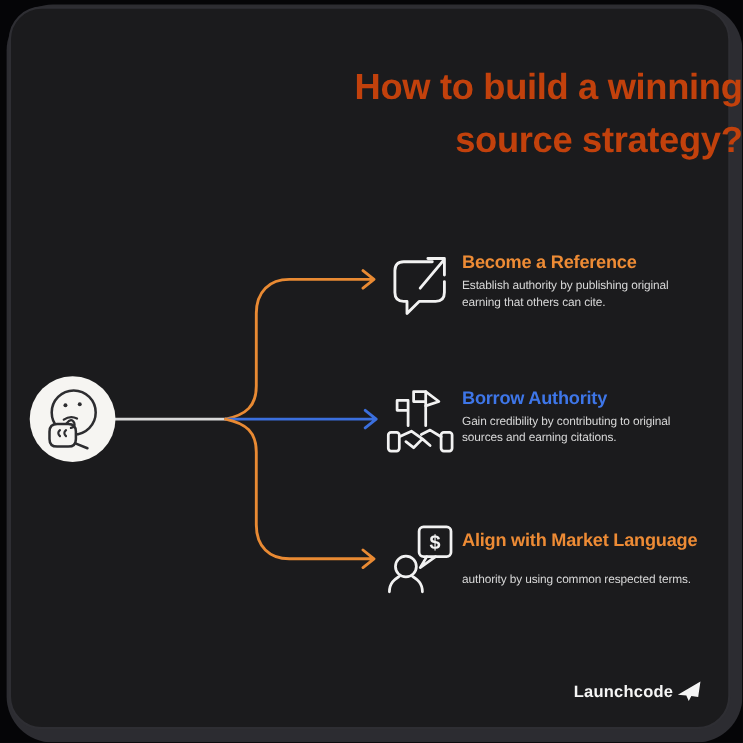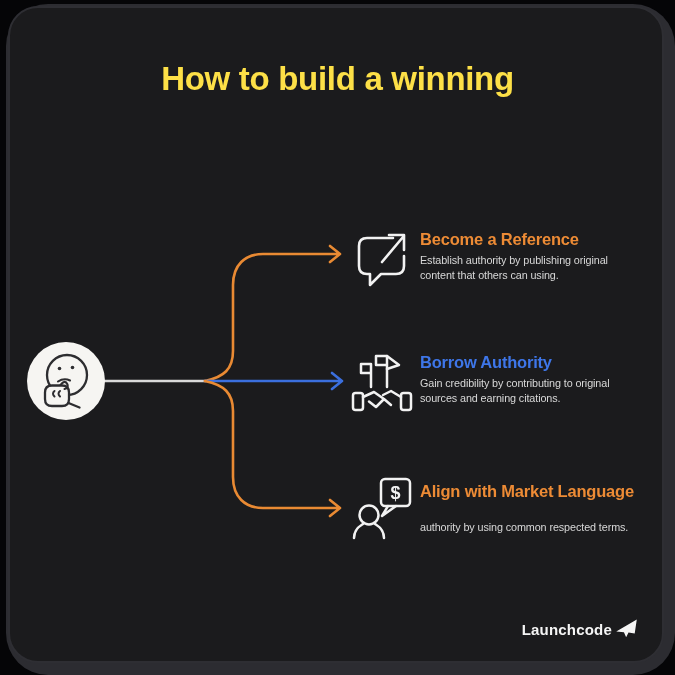--- a/index.html
+++ b/index.html
@@ -11,21 +11,21 @@
     position:absolute;left:6px;top:4px;right:0;bottom:0;
     background:#2C2C31;border-radius:42px;
   }
   .card{
     position:absolute;left:8px;top:6px;right:11px;bottom:12px;
     background:#1B1B1D;border:2px solid #2E2E33;border-radius:30px;
     box-sizing:border-box;
   }
   .page-title{
     position:absolute;left:0;top:55px;width:675px;margin:0;
-    text-align:center;color:#fde047;font-size:33px;font-weight:bold;
+    text-align:right;color:#c2410c;font-size:33px;font-weight:bold;
     line-height:48px;letter-spacing:-0.3px;
   }
   .page-title span{display:block;}
   .connectors{position:absolute;left:0;top:0;}
   .thinker{
     position:absolute;left:27px;top:342px;width:78px;height:78px;
     border-radius:50%;background:#F6F5F2;
   }
   .item{position:absolute;width:260px;}
   .item-icon{position:absolute;}
@@ -45,20 +45,21 @@
 </head>
 <body>
 
 <div class="canvas">
 
   <div class="layer-back"></div>
   <div class="card"></div>
 
   <h1 class="page-title">
     <span>How to build a winning</span>
+    <span>source strategy?</span>
   </h1>
 
   <svg class="connectors" width="675" height="675" viewBox="0 0 675 675" fill="none">
     <path d="M104 381 L205 381" stroke="#D9D9D9" stroke-width="2.6" stroke-linecap="round"></path>
     <path d="M205 381 C224 377 233 369 233 351 L233 285 C233 265 245 254 263 254 L338 254 M330 246 L340 254 L330 262" stroke="#E98A33" stroke-width="2.6" stroke-linecap="round" stroke-linejoin="round"></path>
     <path d="M205 381 L340 381 M332 373 L342 381 L332 389" stroke="#3B6FDE" stroke-width="2.6" stroke-linecap="round" stroke-linejoin="round"></path>
     <path d="M205 381 C224 385 233 393 233 411 L233 477 C233 497 245 508 263 508 L338 508 M330 500 L340 508 L330 516" stroke="#E98A33" stroke-width="2.6" stroke-linecap="round" stroke-linejoin="round"></path>
   </svg>
 
   <div class="thinker">
@@ -75,21 +76,21 @@
   </div>
 
   <svg class="item-icon" style="left:352px;top:224px" width="58" height="64" viewBox="0 0 58 64" fill="none">
     <path d="M41 14 H15 q-8 0 -8 8 v20 q0 8 8 8 h3 v11 l11 -11 h15 q8 0 8 -8 V32" stroke="#F2F2F2" stroke-width="2.6" stroke-linecap="round" stroke-linejoin="round"></path>
     <path d="M30 38 L51 13 M37 11 H52 V26" stroke="#F2F2F2" stroke-width="2.6" stroke-linecap="round" stroke-linejoin="round"></path>
   </svg>
   <div class="item" style="left:420px;top:229px">
     <h3 class="item-title accent-orange">Become a Reference</h3>
     <p class="item-desc">
       <span>Establish authority by publishing original</span><br>
-      <span>content that others can using.</span>
+      <span>earning that others can cite.</span>
     </p>
   </div>
 
   <svg class="item-icon" style="left:350px;top:349px" width="64" height="68" viewBox="0 0 64 68" fill="none">
     <path d="M21 38 V15 h-10 v9 h10" stroke="#F2F2F2" stroke-width="2.5" stroke-linecap="round" stroke-linejoin="round"></path>
     <path d="M37 38 V7 h-11 v9 h11" stroke="#F2F2F2" stroke-width="2.5" stroke-linecap="round" stroke-linejoin="round"></path>
     <path d="M37 7 l12 9 -12 4" stroke="#F2F2F2" stroke-width="2.5" stroke-linecap="round" stroke-linejoin="round"></path>
     <rect x="3" y="44" width="10" height="17" rx="2.5" stroke="#F2F2F2" stroke-width="2.5"></rect>
     <rect x="51" y="44" width="10" height="17" rx="2.5" stroke="#F2F2F2" stroke-width="2.5"></rect>
     <path d="M13 48 l11 -5 10 7 -8 8 -7 -5.5 M51 48 l-10 -6 -8 4 M34 50 l7 6" stroke="#F2F2F2" stroke-width="2.5" stroke-linecap="round" stroke-linejoin="round"></path>

